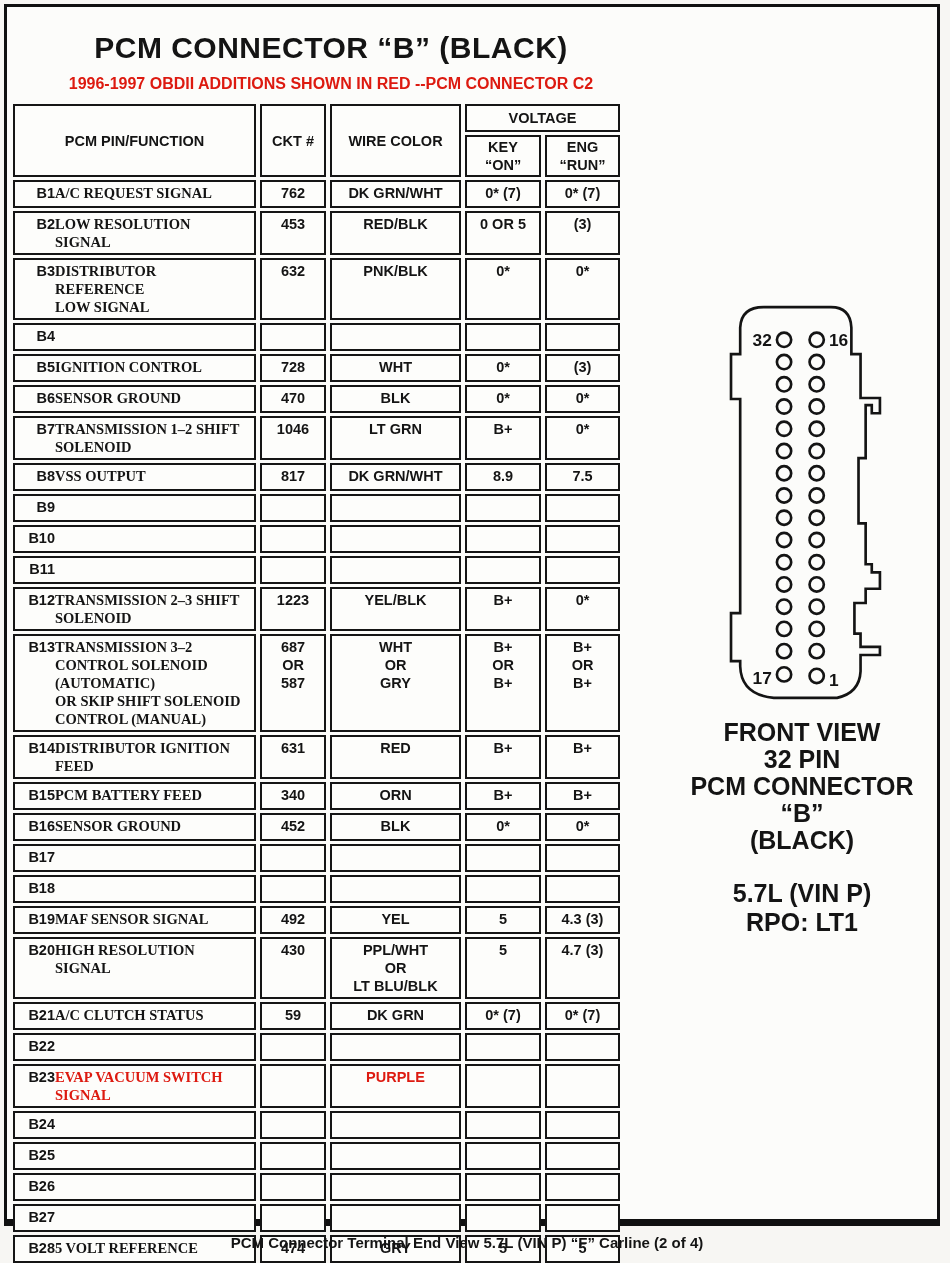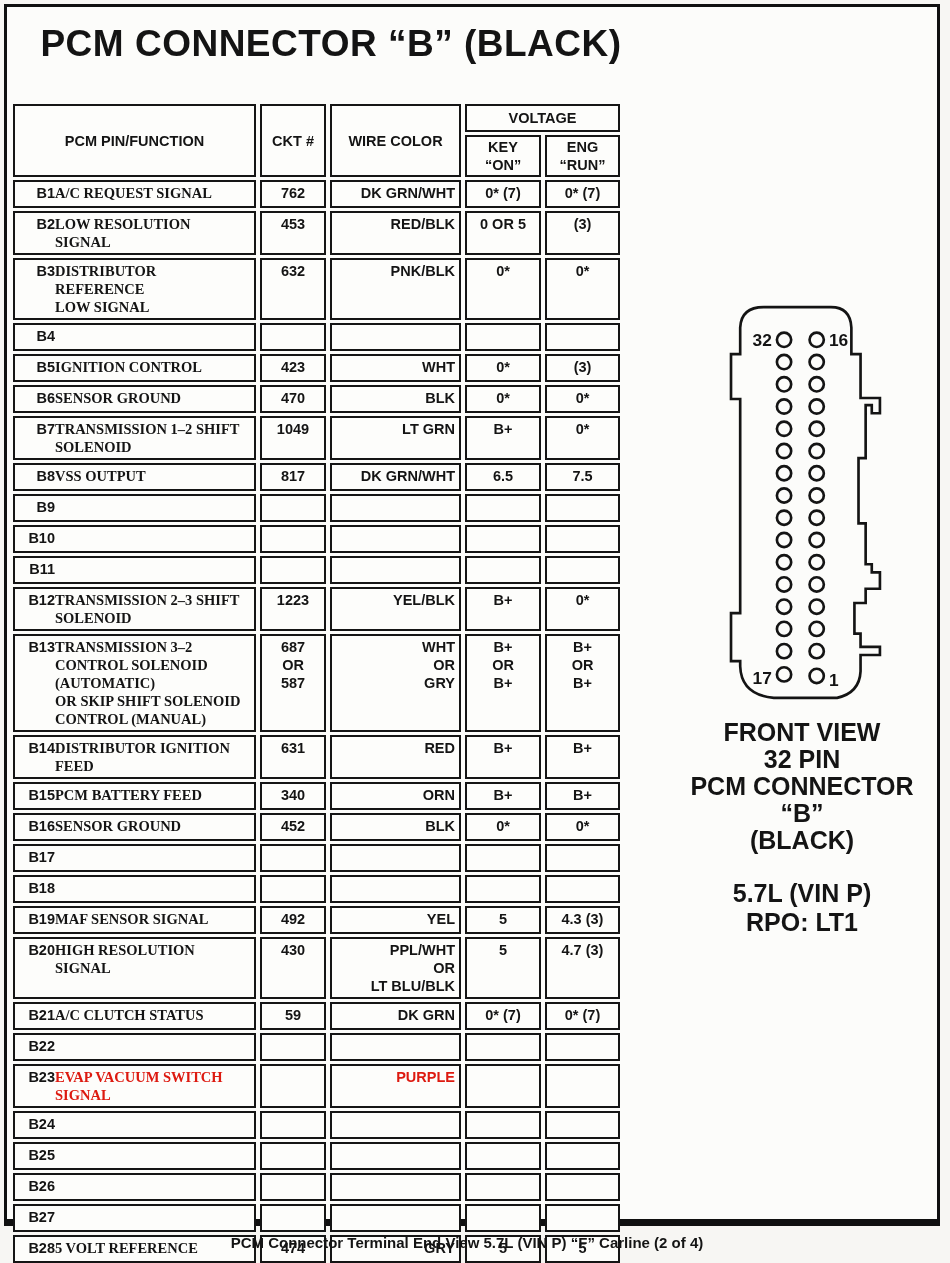--- a/index.html
+++ b/index.html
@@ -9,21 +9,21 @@
     font-family:"Liberation Sans", sans-serif;
     color:#141414;
     -webkit-font-smoothing:antialiased;
   }
   .page-frame{
     position:absolute;left:4px;top:4px;width:936px;height:1222px;
     border:3px solid #101010;border-bottom-width:7px;
     background:#fcfcfa;box-sizing:border-box;
   }
   .title-block{width:648px;text-align:center;padding-top:16px;}
-  .main-title{font-size:37px;font-weight:bold;letter-spacing:0.5px;margin:0;}
+  .main-title{font-size:30px;font-weight:bold;letter-spacing:0.5px;margin:8px;}
   .sub-title{font-size:16px;font-weight:bold;margin-top:10px;}
   .red{color:#dd1a10;}
   
   table.pin-table{
     position:absolute;left:2px;top:94px;
     border-collapse:separate;border-spacing:4px 3px;
     table-layout:fixed;
   }
   .pin-table th,.pin-table td{
     border:2px solid #151515;
@@ -31,21 +31,21 @@
     padding:2px 4px;vertical-align:top;
     white-space:pre-line;background:#fdfdfb;
     overflow:hidden;
   }
   .pin-table th{text-align:center;vertical-align:middle;padding:1px 9px;}
   .pin-table td{height:20px;}
   .cell-pin{display:table-cell;}
   .pin-label{display:inline-block;width:36px;vertical-align:top;text-align:right;}
   .fn-label{display:inline-block;vertical-align:top;width:192px;white-space:pre-line;font-family:Liberation Serif, serif;}
   .cell-ckt,.cell-volt{text-align:center;}
-  .cell-wire{text-align:right;padding-left:8px;}
+  .cell-wire{text-align:center;padding-left:8px;}
   
   .connector-wrap{position:absolute;left:714px;top:290px;width:175px;height:410px;}
   .connector-caption{
     position:absolute;left:644px;top:712px;width:302px;
     text-align:center;font-weight:bold;font-size:25px;line-height:27px;
   }
   .engine-caption{
     position:absolute;left:644px;top:872px;width:302px;
     text-align:center;font-weight:bold;font-size:25px;line-height:29px;
   }
@@ -54,20 +54,21 @@
     text-align:center;font-weight:bold;font-size:15px;
   }
 </style>
 </head>
 <body>
 
 <div class="page-frame">
 
   <div class="title-block">
     <h1 class="main-title">PCM CONNECTOR “B” (BLACK)</h1>
+    <div class="sub-title red">1996-1997 OBDII ADDITIONS SHOWN IN RED --PCM CONNECTOR C2</div>
   </div>
 
   <table class="pin-table">
     <colgroup>
       <col style="width:243px">
         <col style="width:66px">
         <col style="width:131px">
         <col style="width:76px">
         <col style="width:75px">
     </colgroup>
@@ -110,45 +111,45 @@
         </tr>
         <tr>
           <td class="cell-pin"><span class="pin-label">B4</span><span class="fn-label"></span></td>
           <td class="cell-ckt"></td>
           <td class="cell-wire"></td>
           <td class="cell-volt"></td>
           <td class="cell-volt"></td>
         </tr>
         <tr>
           <td class="cell-pin"><span class="pin-label">B5</span><span class="fn-label">IGNITION CONTROL</span></td>
-          <td class="cell-ckt">423</td>
+          <td class="cell-ckt">728</td>
           <td class="cell-wire">WHT</td>
           <td class="cell-volt">0*</td>
           <td class="cell-volt">(3)</td>
         </tr>
         <tr>
           <td class="cell-pin"><span class="pin-label">B6</span><span class="fn-label">SENSOR GROUND</span></td>
           <td class="cell-ckt">470</td>
           <td class="cell-wire">BLK</td>
           <td class="cell-volt">0*</td>
           <td class="cell-volt">0*</td>
         </tr>
         <tr>
           <td class="cell-pin"><span class="pin-label">B7</span><span class="fn-label">TRANSMISSION 1–2 SHIFT
 SOLENOID</span></td>
-          <td class="cell-ckt">1049</td>
+          <td class="cell-ckt">1046</td>
           <td class="cell-wire">LT GRN</td>
           <td class="cell-volt">B+</td>
           <td class="cell-volt">0*</td>
         </tr>
         <tr>
           <td class="cell-pin"><span class="pin-label">B8</span><span class="fn-label">VSS OUTPUT</span></td>
           <td class="cell-ckt">817</td>
           <td class="cell-wire">DK GRN/WHT</td>
-          <td class="cell-volt">6.5</td>
+          <td class="cell-volt">8.9</td>
           <td class="cell-volt">7.5</td>
         </tr>
         <tr>
           <td class="cell-pin"><span class="pin-label">B9</span><span class="fn-label"></span></td>
           <td class="cell-ckt"></td>
           <td class="cell-wire"></td>
           <td class="cell-volt"></td>
           <td class="cell-volt"></td>
         </tr>
         <tr>

